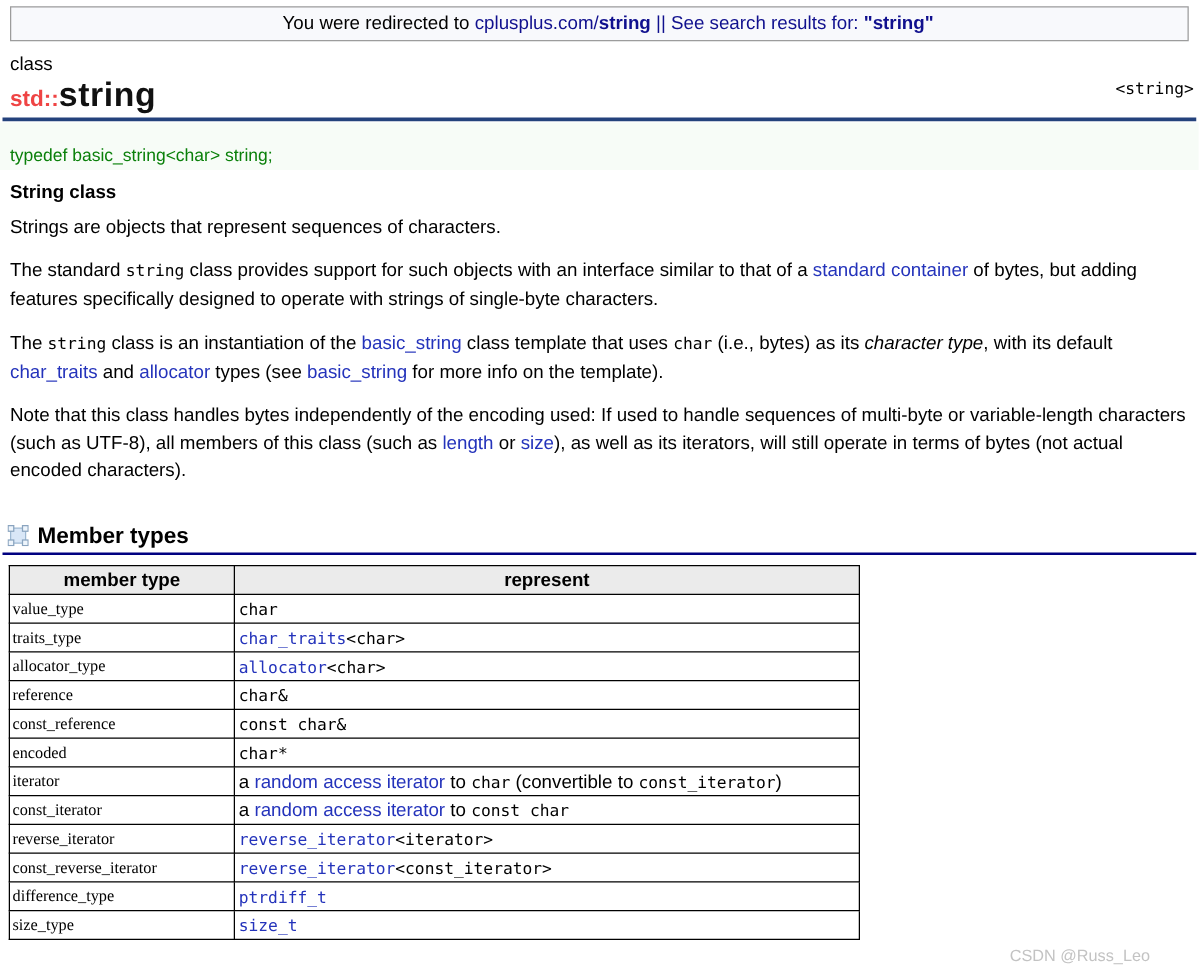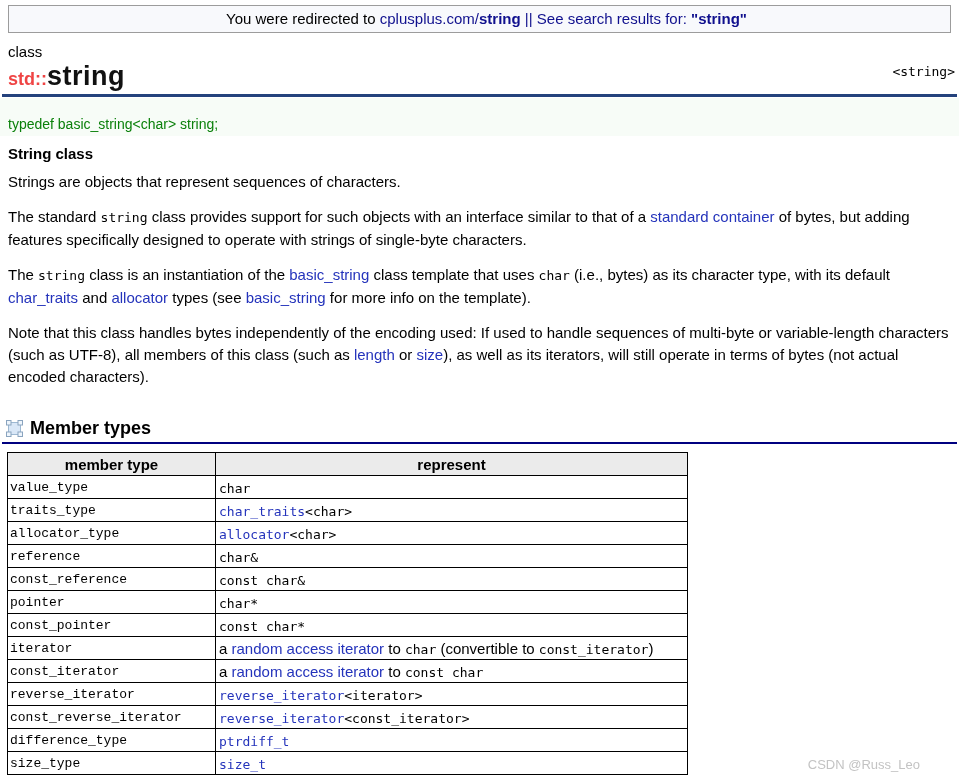--- a/index.html
+++ b/index.html
@@ -13,21 +13,21 @@
     width:959px;height:782px;background:#fff;color:#000;position:relative;overflow:hidden;
     font-family:"Liberation Sans",sans-serif;font-size:15px;
   }
   .banner{
     margin:5px 8px 0 8px;border:1px solid #9c9c9c;background:#f8f9fc;
     text-align:center;padding:4px 0 5px 14px;font-size:15px;
   }
   .blnk{color:var(--banner_link);text-decoration:none;}
   .bsep{color:var(--banner_link);}
   .bold{font-weight:bold;}
-  .ital{}
+  .ital{font-style:italic;}
   .mono{font-family:"DejaVu Sans Mono",monospace;font-size:13px;}
   .lnk{color:var(--link);text-decoration:none;}
   .class-label{margin:11px 8px 0 8px;font-size:15px;line-height:16px;}
   .title-row{display:flex;justify-content:space-between;align-items:flex-start;margin:1px 4px 0 8px;}
   .std{color:#ef4444;font-weight:bold;font-size:18px;}
   .cname{color:#111;font-weight:bold;font-size:27px;line-height:30px;letter-spacing:0.5px;}
   .hinclude{font-family:"DejaVu Sans Mono",monospace;font-size:13px;margin-top:3px;}
   .rule1{height:3px;background:var(--rule_navy);margin:3px 2px 0 2px;}
   .codebox{
     background:#f7fcf7;margin:1px 0 0 0;padding:18px 8px 4px 8px;
@@ -35,23 +35,23 @@
   }
   .sub-heading{margin:9px 8px 0 8px;font-size:15px;font-weight:bold;line-height:17px;}
   p{margin:13px 8px 0 8px;line-height:22px;font-size:15px;max-width:945px;}
   p.first{margin-top:9px;}
   .section{display:flex;align-items:center;gap:7px;margin:30px 8px 0 6px;font-size:18px;font-weight:bold;line-height:20px;}
   .sicon{display:inline-flex;}
   .rule2{height:2px;background:var(--rule_navy2);margin:4px 2px 0 2px;}
   table{border-collapse:collapse;margin:8px 0 0 7px;width:681px;table-layout:fixed;}
   th,td{border:1px solid #000;overflow:hidden;white-space:nowrap;}
   th{background:var(--table_header_bg);font-size:15px;font-weight:bold;padding:2px 4px;height:23px;text-align:center;}
-  th.c1{width:208px;}
+  th.c1{width:180px;}
   td{padding:1px 3px;height:23px;font-size:15px;vertical-align:middle;}
-  td.mt{font-family:Liberation Mono, monospace;font-size:13px;padding-left:2px;}
+  td.mt{font-family:Liberation Serif, serif;font-size:13px;padding-left:2px;}
   .watermark{position:absolute;right:39px;bottom:10px;color:var(--watermark_gray);font-size:13px;}
 </style>
 </head>
 <body>
 
 <div class="banner">
   <span><span>You were redirected to </span><a href="#" class="blnk">cplusplus.com/</a><a href="#" class="blnk bold">string</a><span class="bsep"> || </span><a href="#" class="blnk">See search results for: </a><a href="#" class="blnk bold">"string"</a></span>
 </div>
 
 <div class="class-label">class</div>
@@ -111,26 +111,22 @@
       </tr>
       <tr>
         <td class="mt">reference</td>
         <td><span class="mono">char&amp;</span></td>
       </tr>
       <tr>
         <td class="mt">const_reference</td>
         <td><span class="mono">const char&amp;</span></td>
       </tr>
       <tr>
-        <td class="mt">pointer</td>
+        <td class="mt">encoded</td>
         <td><span class="mono">char*</span></td>
-      </tr>
-      <tr>
-        <td class="mt">const_pointer</td>
-        <td><span class="mono">const char*</span></td>
       </tr>
       <tr>
         <td class="mt">iterator</td>
         <td><span>a </span><a href="#" class="lnk">random access iterator</a><span> to </span><span class="mono">char</span><span> (convertible to </span><span class="mono">const_iterator</span><span>)</span></td>
       </tr>
       <tr>
         <td class="mt">const_iterator</td>
         <td><span>a </span><a href="#" class="lnk">random access iterator</a><span> to </span><span class="mono">const char</span></td>
       </tr>
       <tr>

